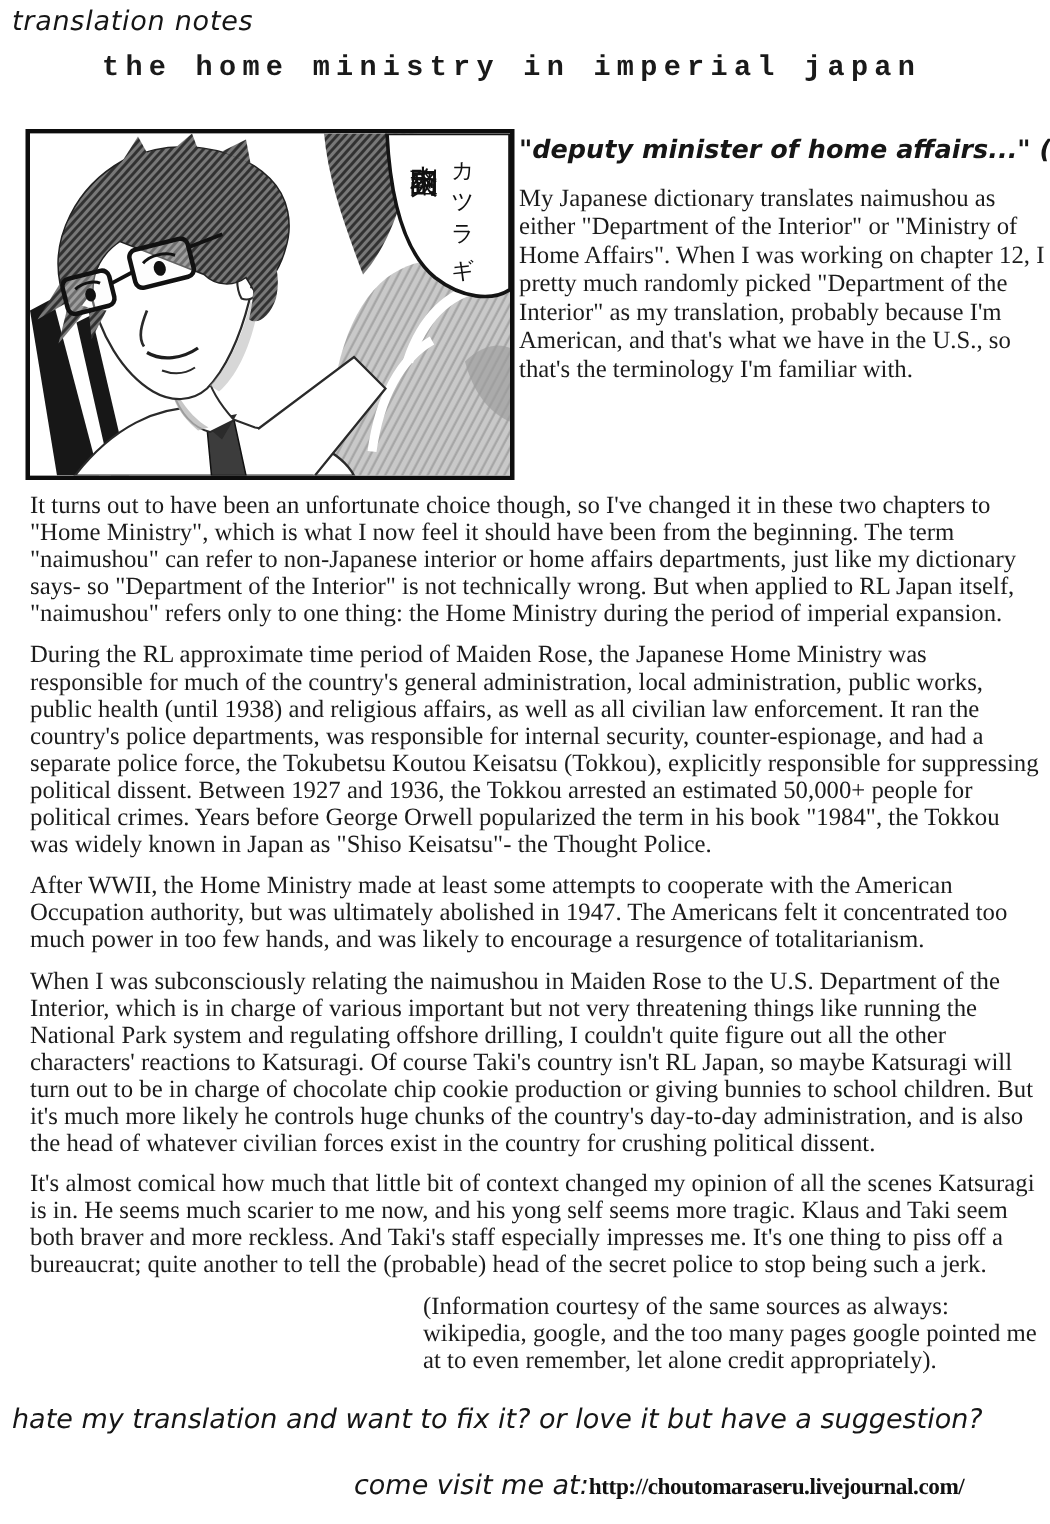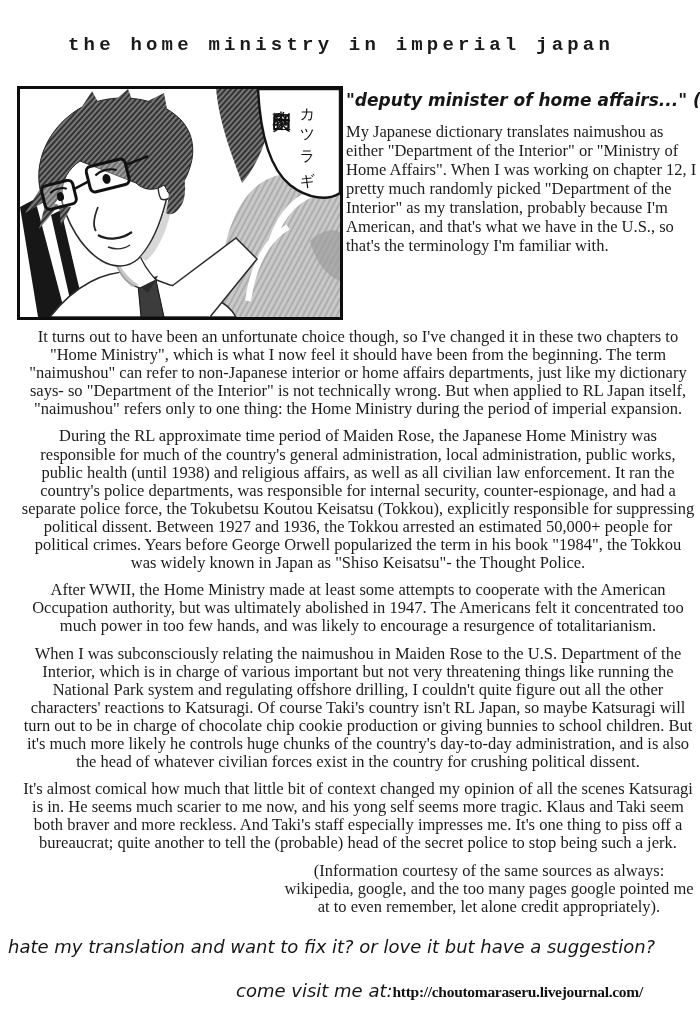--- a/index.html
+++ b/index.html
@@ -51,21 +51,20 @@
     line-height: 19px;
     margin-bottom: 11px;
   }
   .main-text {
     position: absolute; left: 20px; top: 328px; width: 676px;
   }
   .main-text p {
     font-size: 16.5px;
     line-height: 18.1px;
     margin-bottom: 9px;
-    text-align: center;
   }
   .credit {
     margin-left: 262px;
     width: 414px;
   }
   .footer-q {
     position: absolute; left: 8px; top: 936px; width: 690px;
     font-size: 18px;
     white-space: nowrap;
   }
@@ -81,20 +80,21 @@
     font-size: 15.5px;
     letter-spacing: -0.3px;
     color: #111;
   }
 </style>
 </head>
 <body>
 
 <div class="page">
 
+  <div class="hand label-notes">translation notes</div>
 
   <div class="page-title">the home ministry in imperial japan</div>
 
   <div class="panel">
     <svg viewBox="0 0 320 228" width="320" height="228">
       <defs>
         <pattern id="hD" width="4" height="4" patternUnits="userSpaceOnUse" patternTransform="rotate(42)">
           <rect width="4" height="4" fill="#787878"></rect>
           <line x1="1" y1="0" x2="1" y2="4" stroke="#2f2f2f" stroke-width="1.9"></line>
         </pattern>

